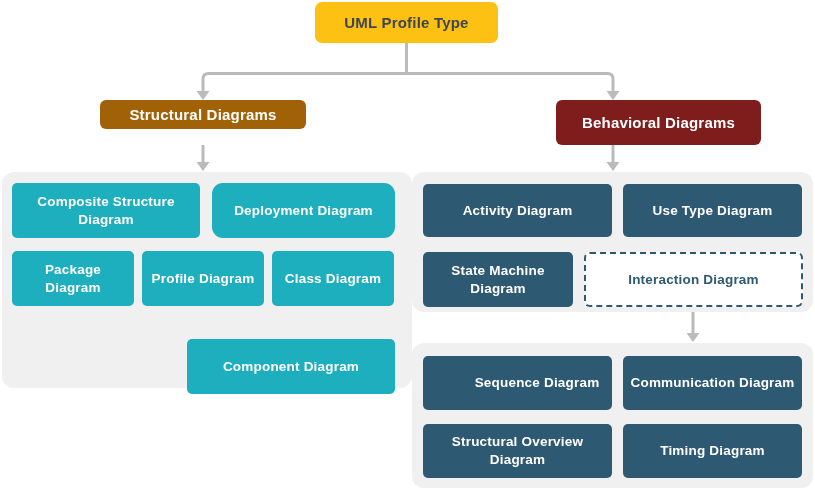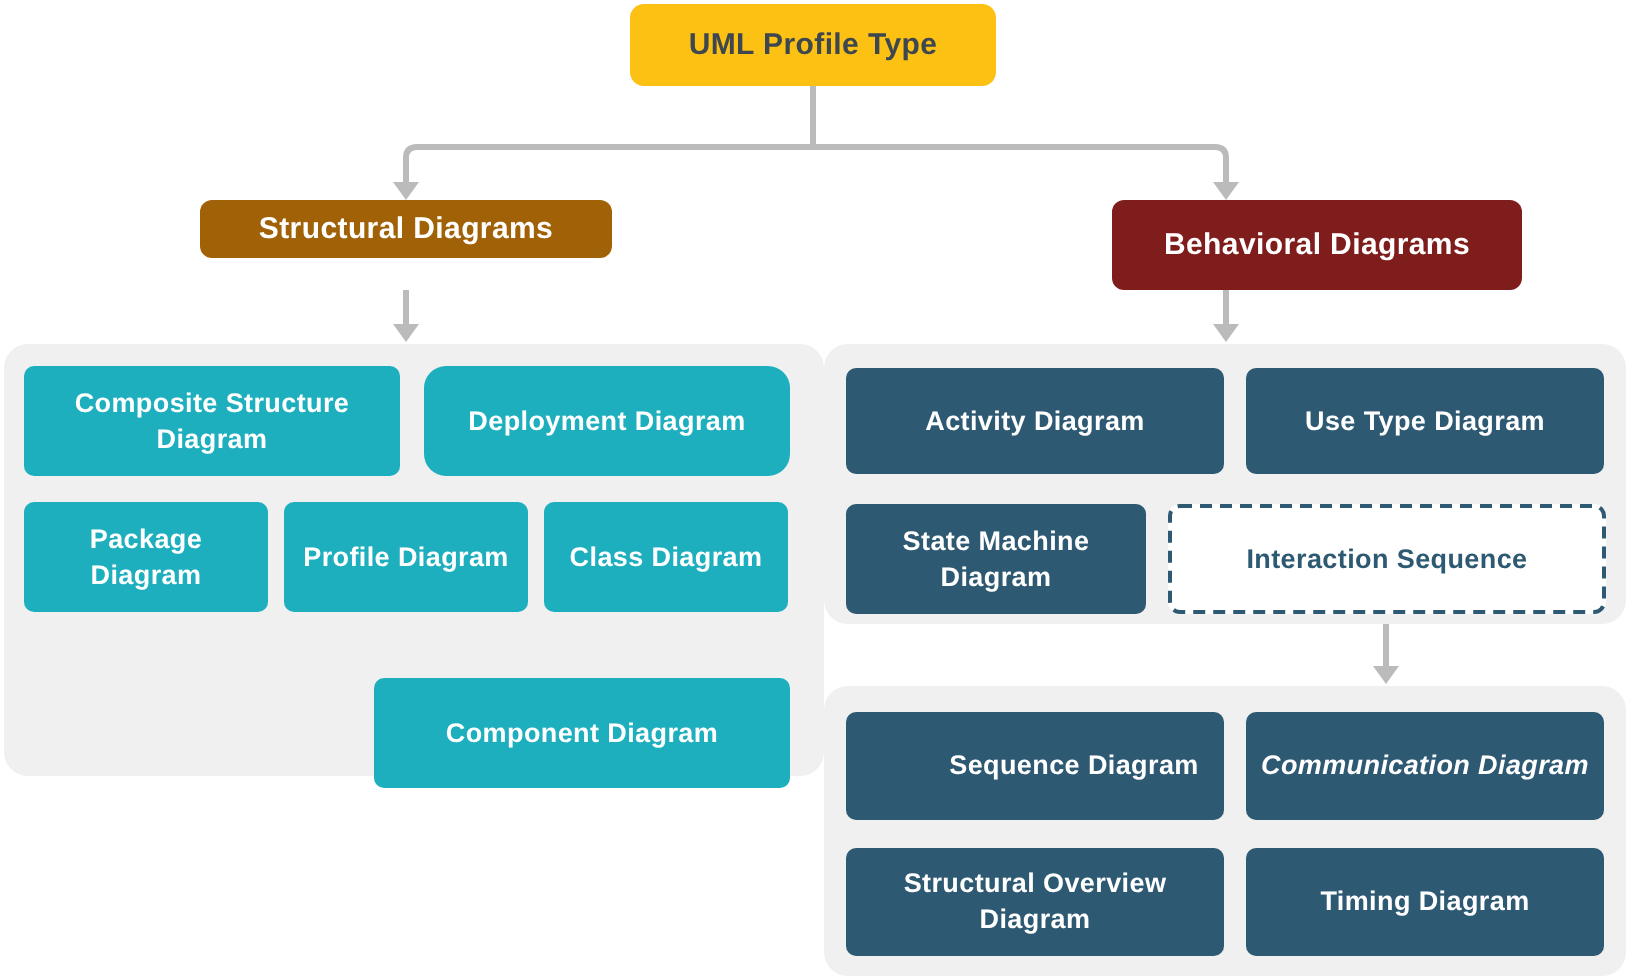--- a/index.html
+++ b/index.html
@@ -48,21 +48,21 @@
   .n-component{left:185px;top:147px;width:208px;height:55px;margin-top:20px;}
 
   
   .n-activity{left:11px;top:12px;width:189px;height:53px;}
   .n-usecase{left:211px;top:12px;width:179px;height:53px;}
   .n-statemachine{left:11px;top:80px;width:150px;height:55px;}
   .n-interaction{left:172px;top:80px;width:219px;height:55px;}
 
   
   .n-sequence{left:11px;top:13px;width:189px;height:54px;padding-left:45px;}
-  .n-communication{left:211px;top:13px;width:179px;height:54px;font-style:italic;}
+  .n-communication{left:211px;top:13px;width:179px;height:54px;}
   .n-intoverview{left:11px;top:81px;width:189px;height:54px;}
   .n-timing{left:211px;top:81px;width:179px;height:54px;}
 </style>
 </head>
 <body>
 
 <div id="canvas">
 
   <svg class="connectors" width="815" height="490" viewBox="0 0 815 490">
     <g stroke="#BBBBBB" stroke-width="3" fill="none">
@@ -92,21 +92,21 @@
     <div class="node leaf teal n-package">Package Diagram</div>
     <div class="node leaf teal n-profile">Profile Diagram</div>
     <div class="node leaf teal n-class">Class Diagram</div>
     <div class="node leaf teal n-component">Component Diagram</div>
   </div>
 
   <div class="group behavioral-group">
     <div class="node leaf navy n-activity">Activity Diagram</div>
     <div class="node leaf navy n-usecase">Use Type Diagram</div>
     <div class="node leaf navy n-statemachine">State Machine Diagram</div>
-    <div class="node leaf dashed n-interaction">Interaction Sequence</div>
+    <div class="node leaf dashed n-interaction">Interaction Diagram</div>
   </div>
 
   <div class="group interaction-group">
     <div class="node leaf navy n-sequence">Sequence Diagram</div>
     <div class="node leaf navy n-communication">Communication Diagram</div>
     <div class="node leaf navy n-intoverview">Structural Overview Diagram</div>
     <div class="node leaf navy n-timing">Timing Diagram</div>
   </div>
 
 </div>

